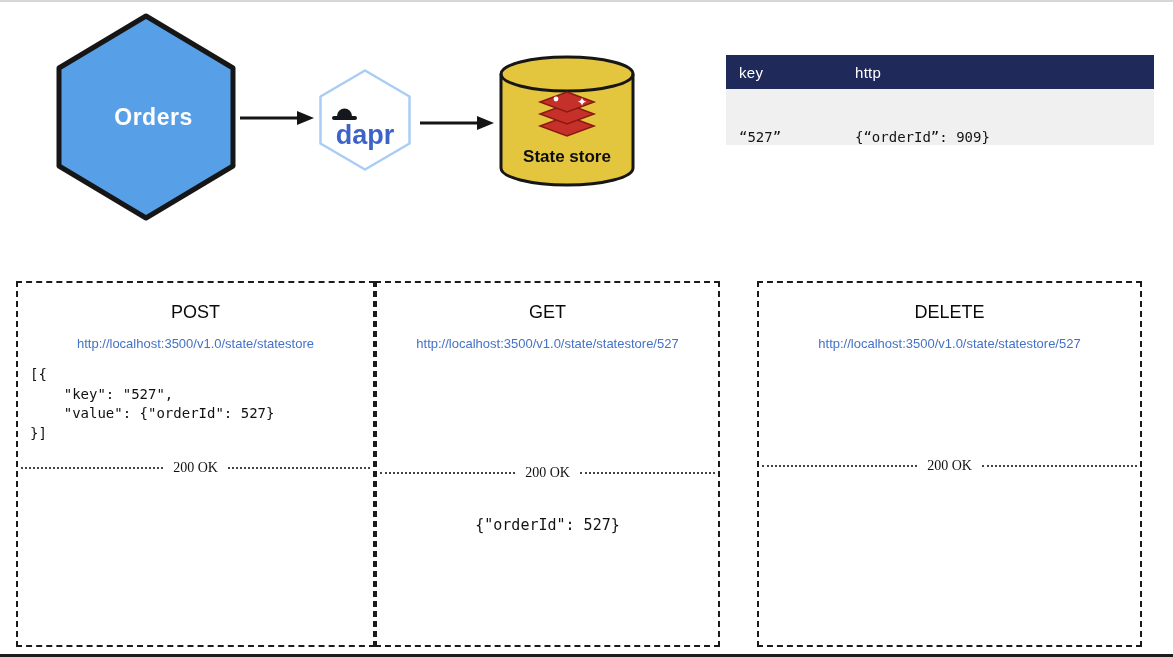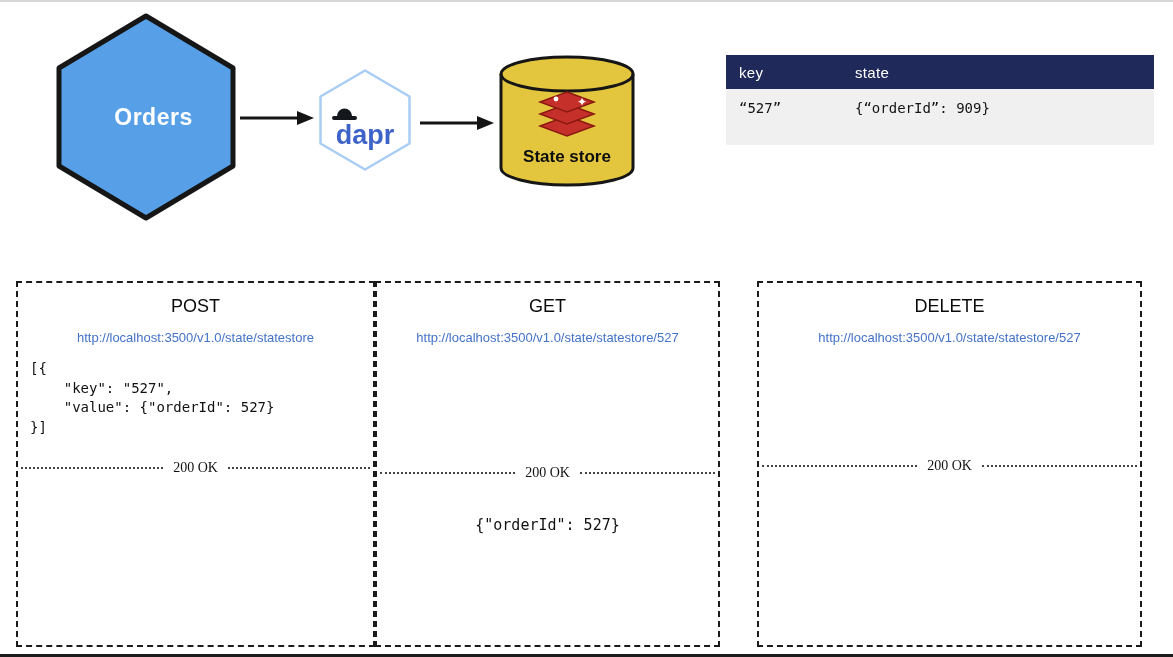--- a/index.html
+++ b/index.html
@@ -18,30 +18,30 @@
   .arrow2 { position:absolute; left:419px; top:114px; }
   .dapr-logo { position:absolute; left:318px; top:68px; }
   .redis { position:absolute; left:497px; top:50px; }
   .svg-sans { font-family:"Liberation Sans", sans-serif; }
 
   
   .state-table { position:absolute; left:726px; top:55px; width:428px; }
   .state-table .thead { display:flex; height:34px; background:#1F2A5A; color:#fff;
     align-items:center; font-size:15px; letter-spacing:.3px; }
   .state-table .trow { display:flex; height:56px; background:#F0F0F0; color:#141414;
-    font-family:"DejaVu Sans Mono", monospace; font-size:14px; padding-top:11px; }
+    font-family:"DejaVu Sans Mono", monospace; font-size:14px; padding-top:11px;align-items:flex-end; }
   .cell-key { width:129px; padding-left:13px; }
   .cell-value { flex:1; }
 
   
   .req-box { position:absolute; top:281px; height:366px; border:2px dashed #1b1b1b; background:#fff; }
   .req-box.post { left:16px; width:359px; }
   .req-box.get  { left:375px; width:345px; }
   .req-box.del  { left:757px; width:385px; }
-  .req-method { margin-top:13px; text-align:center; font-size:18px; color:#0a0a0a; }
+  .req-method { margin-top:19px; text-align:center; font-size:18px; color:#0a0a0a; }
   .req-url { margin-top:13px; text-align:center; font-size:13px; color:#4372C8; }
   .req-body { margin:14px 0 0 12px; font-family:"DejaVu Sans Mono", monospace;
     font-size:14px; line-height:1.4; white-space:pre; color:#111; }
   .resp-line { position:absolute; left:3px; right:3px; display:flex; align-items:center;
     font-family:Liberation Serif, serif; font-size:14px; color:#111; }
   .req-box.post .resp-line { top:177px; }
   .req-box.get  .resp-line { top:182px; }
   .req-box.del  .resp-line { top:175px; }
   .resp-line .dots { flex:1; border-top:2px dotted #444; }
   .resp-line .status { padding:0 10px; white-space:nowrap; }
@@ -87,21 +87,21 @@
       <polygon points="70,42 97,52 70,62 43,52" stroke="#8A1A10" stroke-width="1.5" fill="#C6302B"></polygon>
       <text x="80" y="56" font-size="12" fill="#ffffff">✦</text>
       <circle cx="59" cy="49" r="2.4" fill="#ffffff"></circle>
     </g>
     <text class="svg-sans" x="70" y="112" text-anchor="middle" font-size="17" font-weight="bold" fill="#0d0d0d">State store</text>
   </svg>
 
   <div class="state-table">
     <div class="thead">
       <div class="cell-key">key</div>
-      <div class="cell-value">state</div>
+      <div class="cell-value">http</div>
     </div>
     <div class="trow">
       <div class="cell-key">“527”</div>
       <div class="cell-value">{“orderId”: 909}</div>
     </div>
   </div>
 
   <div class="req-box post">
     <div class="req-method">POST</div>
     <div class="req-url">http://localhost:3500/v1.0/state/statestore</div>

